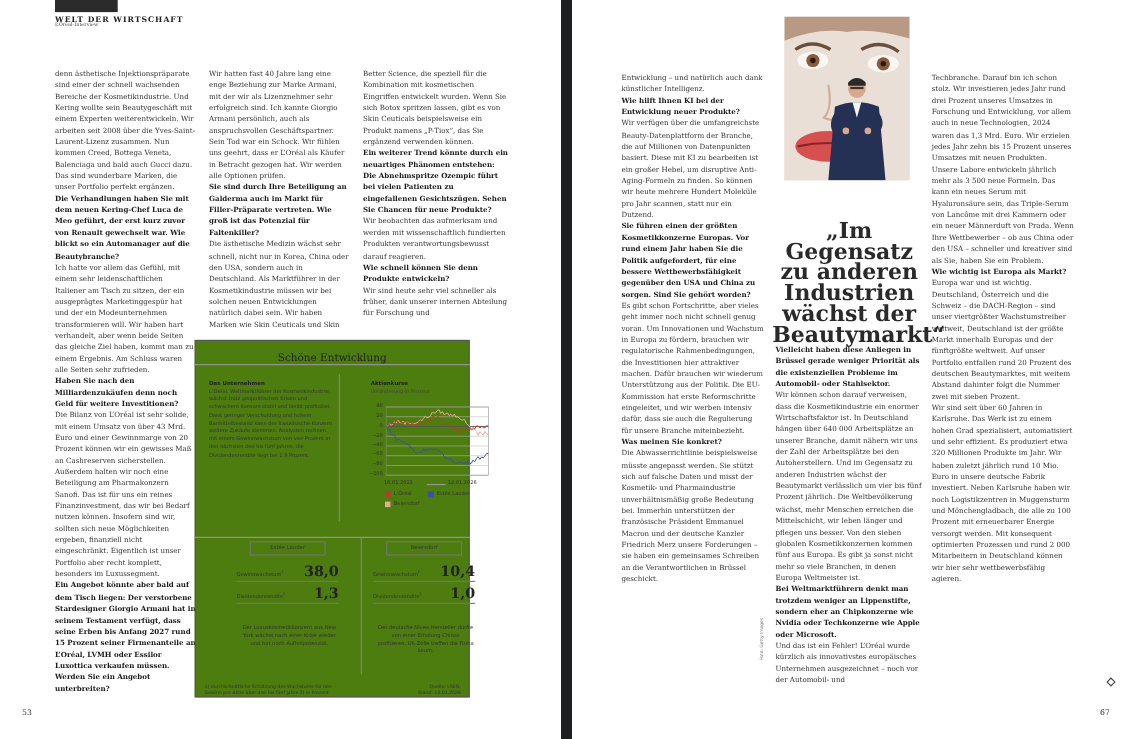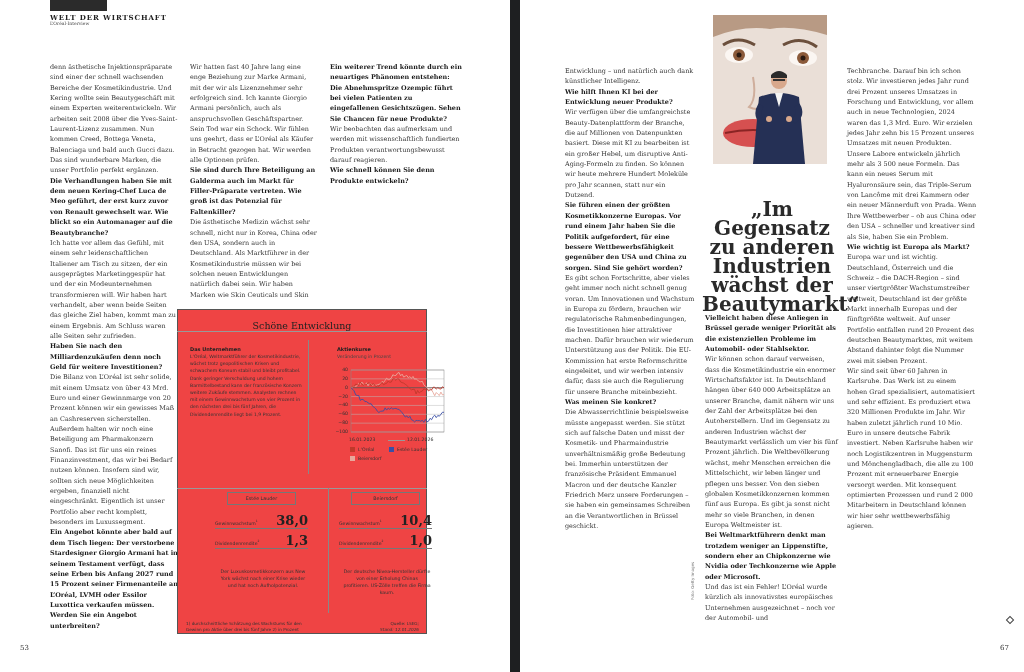--- a/index.html
+++ b/index.html
@@ -14,21 +14,21 @@
   .rubric { position: absolute; left: 50px; top: 13px; font-family: "DejaVu Serif", serif; font-weight: bold; font-size: 7px; letter-spacing: 0.9px; color: #222; }
   .subrubric { position: absolute; left: 50px; top: 21px; font-size: 4.5px; color: #444; }
 
   .col { position: absolute; font-size: 6.45px; line-height: 10.35px; color: #333; text-align: left; hyphens: manual; }
   .col p { margin: 0; }
   .col .q { font-weight: bold; color: #1b1b1b; }
 
   .pagenum { position: absolute; font-size: 7px; color: #333; }
 
   
-  .infobox { position: absolute; left: 177px; top: 309px; width: 250px; height: 325px; border: 1px solid #555; background: #ef4444; font-family: "DejaVu Sans", sans-serif; }
+  .infobox { position: absolute; left: 177px; top: 309px; width: 250px; height: 325px; border: 1px solid #555; background: #4d7c0f; font-family: "DejaVu Sans", sans-serif; }
   .infobox-title { position: absolute; top: 10px; left: 0; width: 100%; text-align: center; font-family: "DejaVu Serif", serif; font-size: 9.5px; color: #222; }
   .info-rule { position: absolute; left: 0; width: 100%; border-top: 1px solid #999; }
   .info-vrule { position: absolute; border-left: 1px solid #888; }
   .co-head { position: absolute; left: 41px; top: 346px; font-size: 5px; font-weight: bold; color: #222; }
   .co-text { position: absolute; left: 41px; top: 353px; width: 102px; font-size: 4.6px; line-height: 7.2px; color: #333; }
   .chart-title { position: absolute; font-size: 5px; font-weight: bold; color: #222; }
   .chart-sub { position: absolute; font-size: 4.6px; color: #444; }
   .tick { position: absolute; font-size: 4.6px; color: #333; text-align: right; width: 18px; }
   .legend-item { position: absolute; font-size: 4.6px; color: #333; display: flex; align-items: center; gap: 3px; }
   .legend-swatch { width: 5px; height: 5px; display: inline-block; }
@@ -67,23 +67,25 @@
     <p class="q">Ein Angebot könnte aber bald auf dem Tisch liegen: Der verstorbene Stardesigner Giorgio Armani hat in seinem Testament verfügt, dass seine Erben bis Anfang 2027 rund 15 Prozent seiner Firmenanteile an L’Oréal, LVMH oder Essilor Luxottica verkaufen müssen. Werden Sie ein Angebot unterbreiten?</p>
   </div>
 
   <div class="col" id="lcol2" style="left:190px; top:62px; width:128px;">
     <p>Wir hatten fast 40 Jahre lang eine enge Beziehung zur Marke Armani, mit der wir als Lizenznehmer sehr erfolgreich sind. Ich kannte Giorgio Armani persönlich, auch als anspruchsvollen Geschäftspartner. Sein Tod war ein Schock. Wir fühlen uns geehrt, dass er L’Oréal als Käufer in Betracht gezogen hat. Wir werden alle Optionen prüfen.</p>
     <p class="q">Sie sind durch Ihre Beteiligung an Galderma auch im Markt für Filler-Präparate vertreten. Wie groß ist das Potenzial für Faltenkiller?</p>
     <p>Die ästhetische Medizin wächst sehr schnell, nicht nur in Korea, China oder den USA, sondern auch in Deutschland. Als Marktführer in der Kosmetikindustrie müssen wir bei solchen neuen Entwicklungen natürlich dabei sein. Wir haben Marken wie Skin Ceuticals und Skin</p>
   </div>
 
   <div class="col" id="lcol3" style="left:330px; top:62px; width:132px;">
+    <p>Better Science, die speziell für die Kombination mit kosmetischen Eingriffen entwickelt wurden. Wenn Sie sich Botox spritzen lassen, gibt es von Skin Ceuticals beispielsweise ein Produkt namens „P-Tiox“, das Sie ergänzend verwenden können.</p>
     <p class="q">Ein weiterer Trend könnte durch ein neuartiges Phänomen entstehen: Die Abnehmspritze Ozempic führt bei vielen Patienten zu eingefallenen Gesichtszügen. Sehen Sie Chancen für neue Produkte?</p>
     <p>Wir beobachten das aufmerksam und werden mit wissenschaftlich fundierten Produkten verantwortungsbewusst darauf reagieren.</p>
     <p class="q">Wie schnell können Sie denn Produkte entwickeln?</p>
+    <p>Wir sind heute sehr viel schneller als früher, dank unserer internen Abteilung für Forschung und</p>
   </div>
 
   <div class="infobox">
     <div class="infobox-title">Schöne Entwicklung</div>
   </div>
   <div class="info-rule" style="left:177px; width:250px; top:331px;"></div>
   <div class="info-vrule" style="left:308px; top:340px; height:134px;"></div>
   <div class="info-rule" style="left:177px; width:250px; top:488px;"></div>
   <div class="info-vrule" style="left:328px; top:488px; height:125px;"></div>
 

